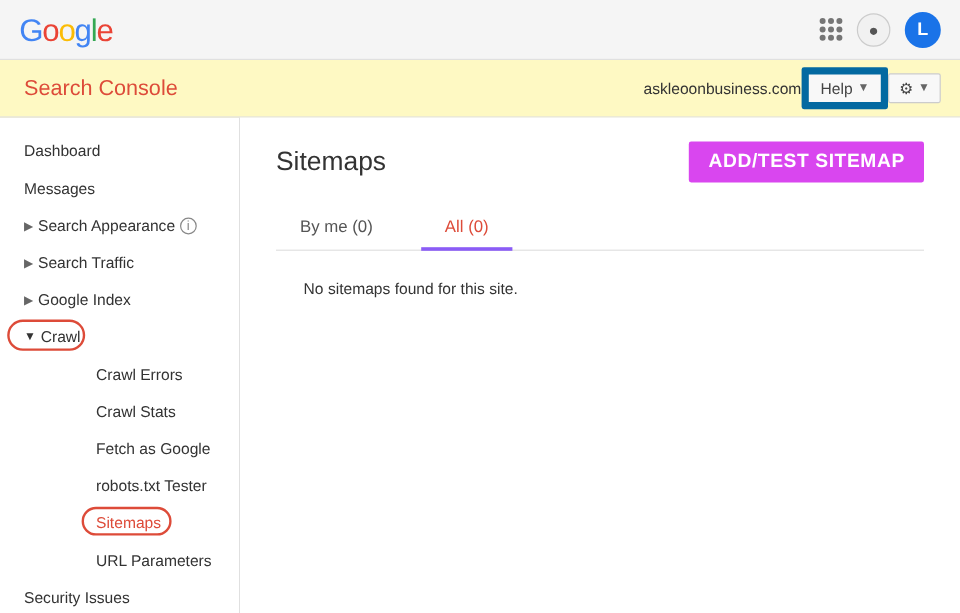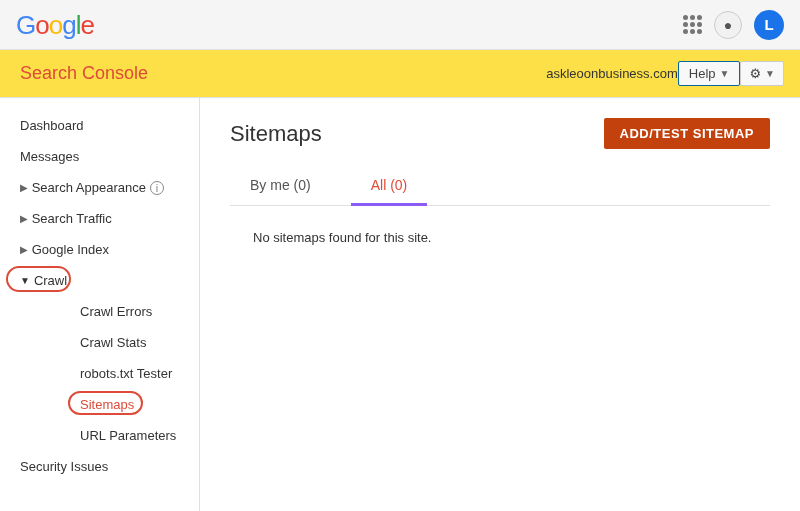--- a/index.html
+++ b/index.html
@@ -76,21 +76,21 @@
       display: flex;
       align-items: center;
       justify-content: center;
       font-size: 15px;
       font-weight: bold;
       cursor: pointer;
     }
 
     
     .header {
-      background: #fde047;
+      background: #fef9c3;
       border-bottom: 1px solid #e0e0e0;
       height: 48px;
       display: flex;
       align-items: center;
       justify-content: space-between;
       padding: 0 16px 0 20px;
     }
     .search-console-title {
       color: #dd4b39;
       font-size: 18px;
@@ -98,21 +98,21 @@
     }
     .header-right {
       display: flex;
       align-items: center;
     }
     .domain-label {
       font-size: 13px;
       color: #333;
     }
     .help-btn {
-      border: 1px solid #0369a1;
+      border: 6px solid #0369a1;
       background: #f8f8f8;
       border-radius: 2px;
       padding: 4px 10px;
       font-size: 13px;
       cursor: pointer;
       color: #444;
       display: flex;
       align-items: center;
       gap: 4px;
     }
@@ -194,25 +194,25 @@
       align-items: center;
       justify-content: space-between;
       margin-bottom: 18px;
     }
     .page-title {
       font-size: 22px;
       font-weight: 400;
       color: #333;
     }
     .add-test-btn {
-      background: #c2410c;
+      background: #d946ef;
       color: white;
       border: none;
       padding: 8px 16px;
-      font-size: 13px;
+      font-size: 16px;
       font-weight: bold;
       cursor: pointer;
       border-radius: 2px;
       letter-spacing: 0.5px;
       text-align: right;
     }
 
     
     .tabs {
       display: flex;
@@ -314,20 +314,23 @@
 
       <span style="position:absolute; left:6px; top:1px; width:65px; height:26px; border:2.5px solid #dd4b39; border-radius:14px; pointer-events:none;"></span>
     </div>
     <div class="sidebar-item indented">
       <span>Crawl Errors</span>
     </div>
     <div class="sidebar-item indented">
       <span>Crawl Stats</span>
     </div>
     <div class="sidebar-item indented">
+      <span>Fetch as Google</span>
+    </div>
+    <div class="sidebar-item indented">
       <span>robots.txt Tester</span>
     </div>
 
     <div class="sidebar-item indented active-link" style="position:relative; color:#dd4b39;">
       <span>Sitemaps</span>
       <span style="position:absolute; left:20px; top:2px; width:75px; height:24px; border:2.5px solid #dd4b39; border-radius:14px; pointer-events:none;"></span>
     </div>
     <div class="sidebar-item indented">
       <span>URL Parameters</span>
     </div>

